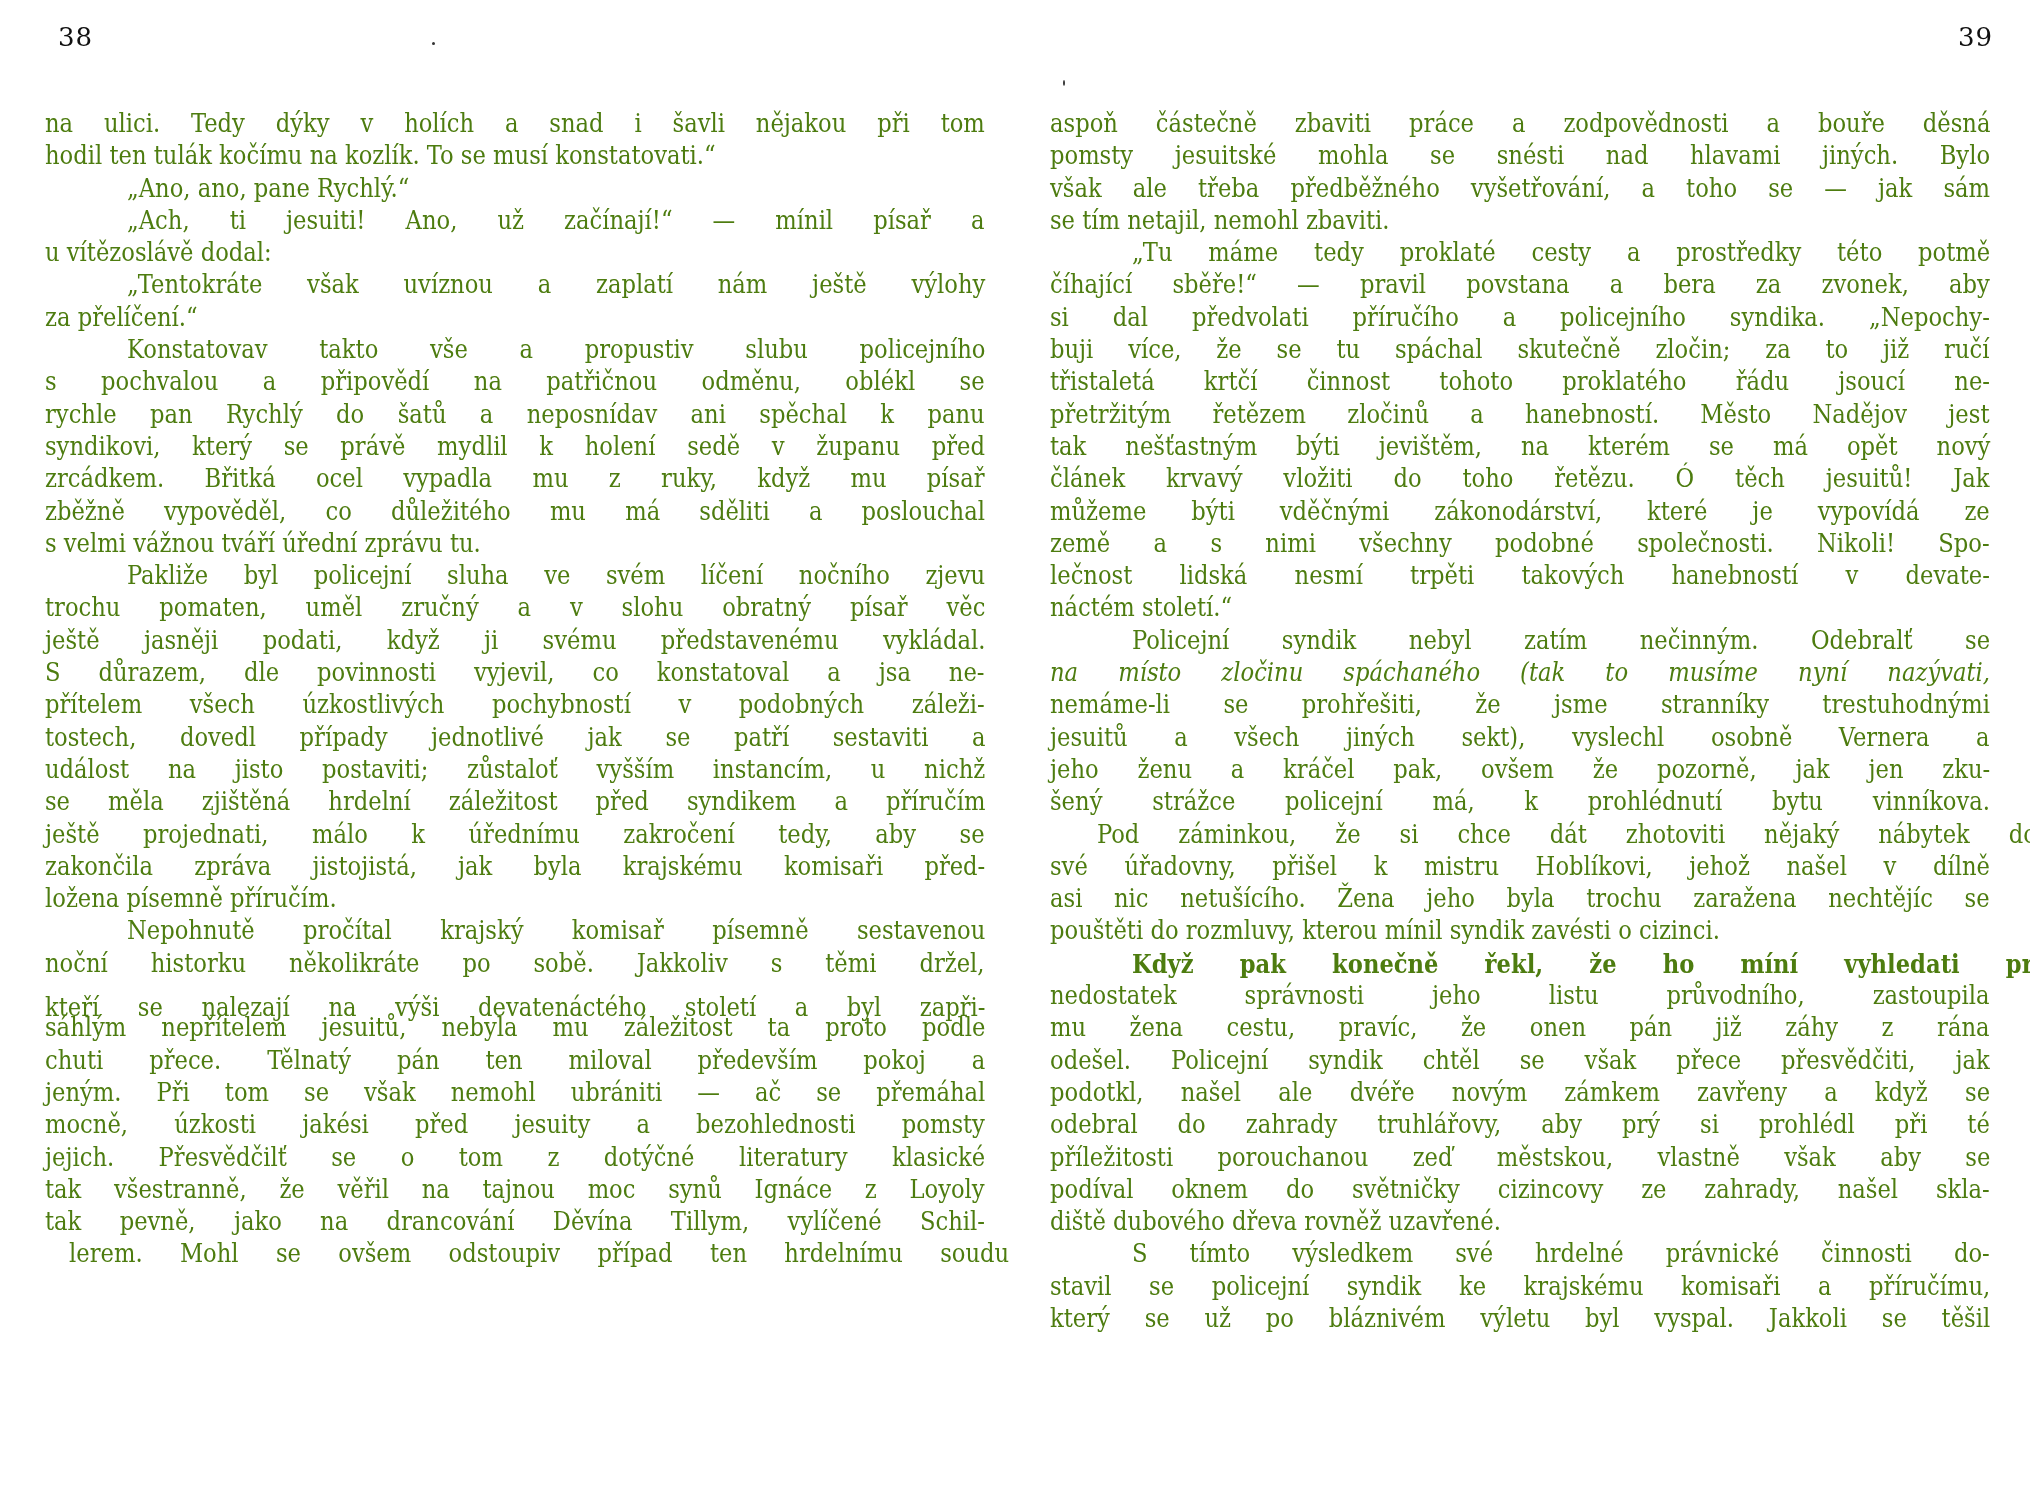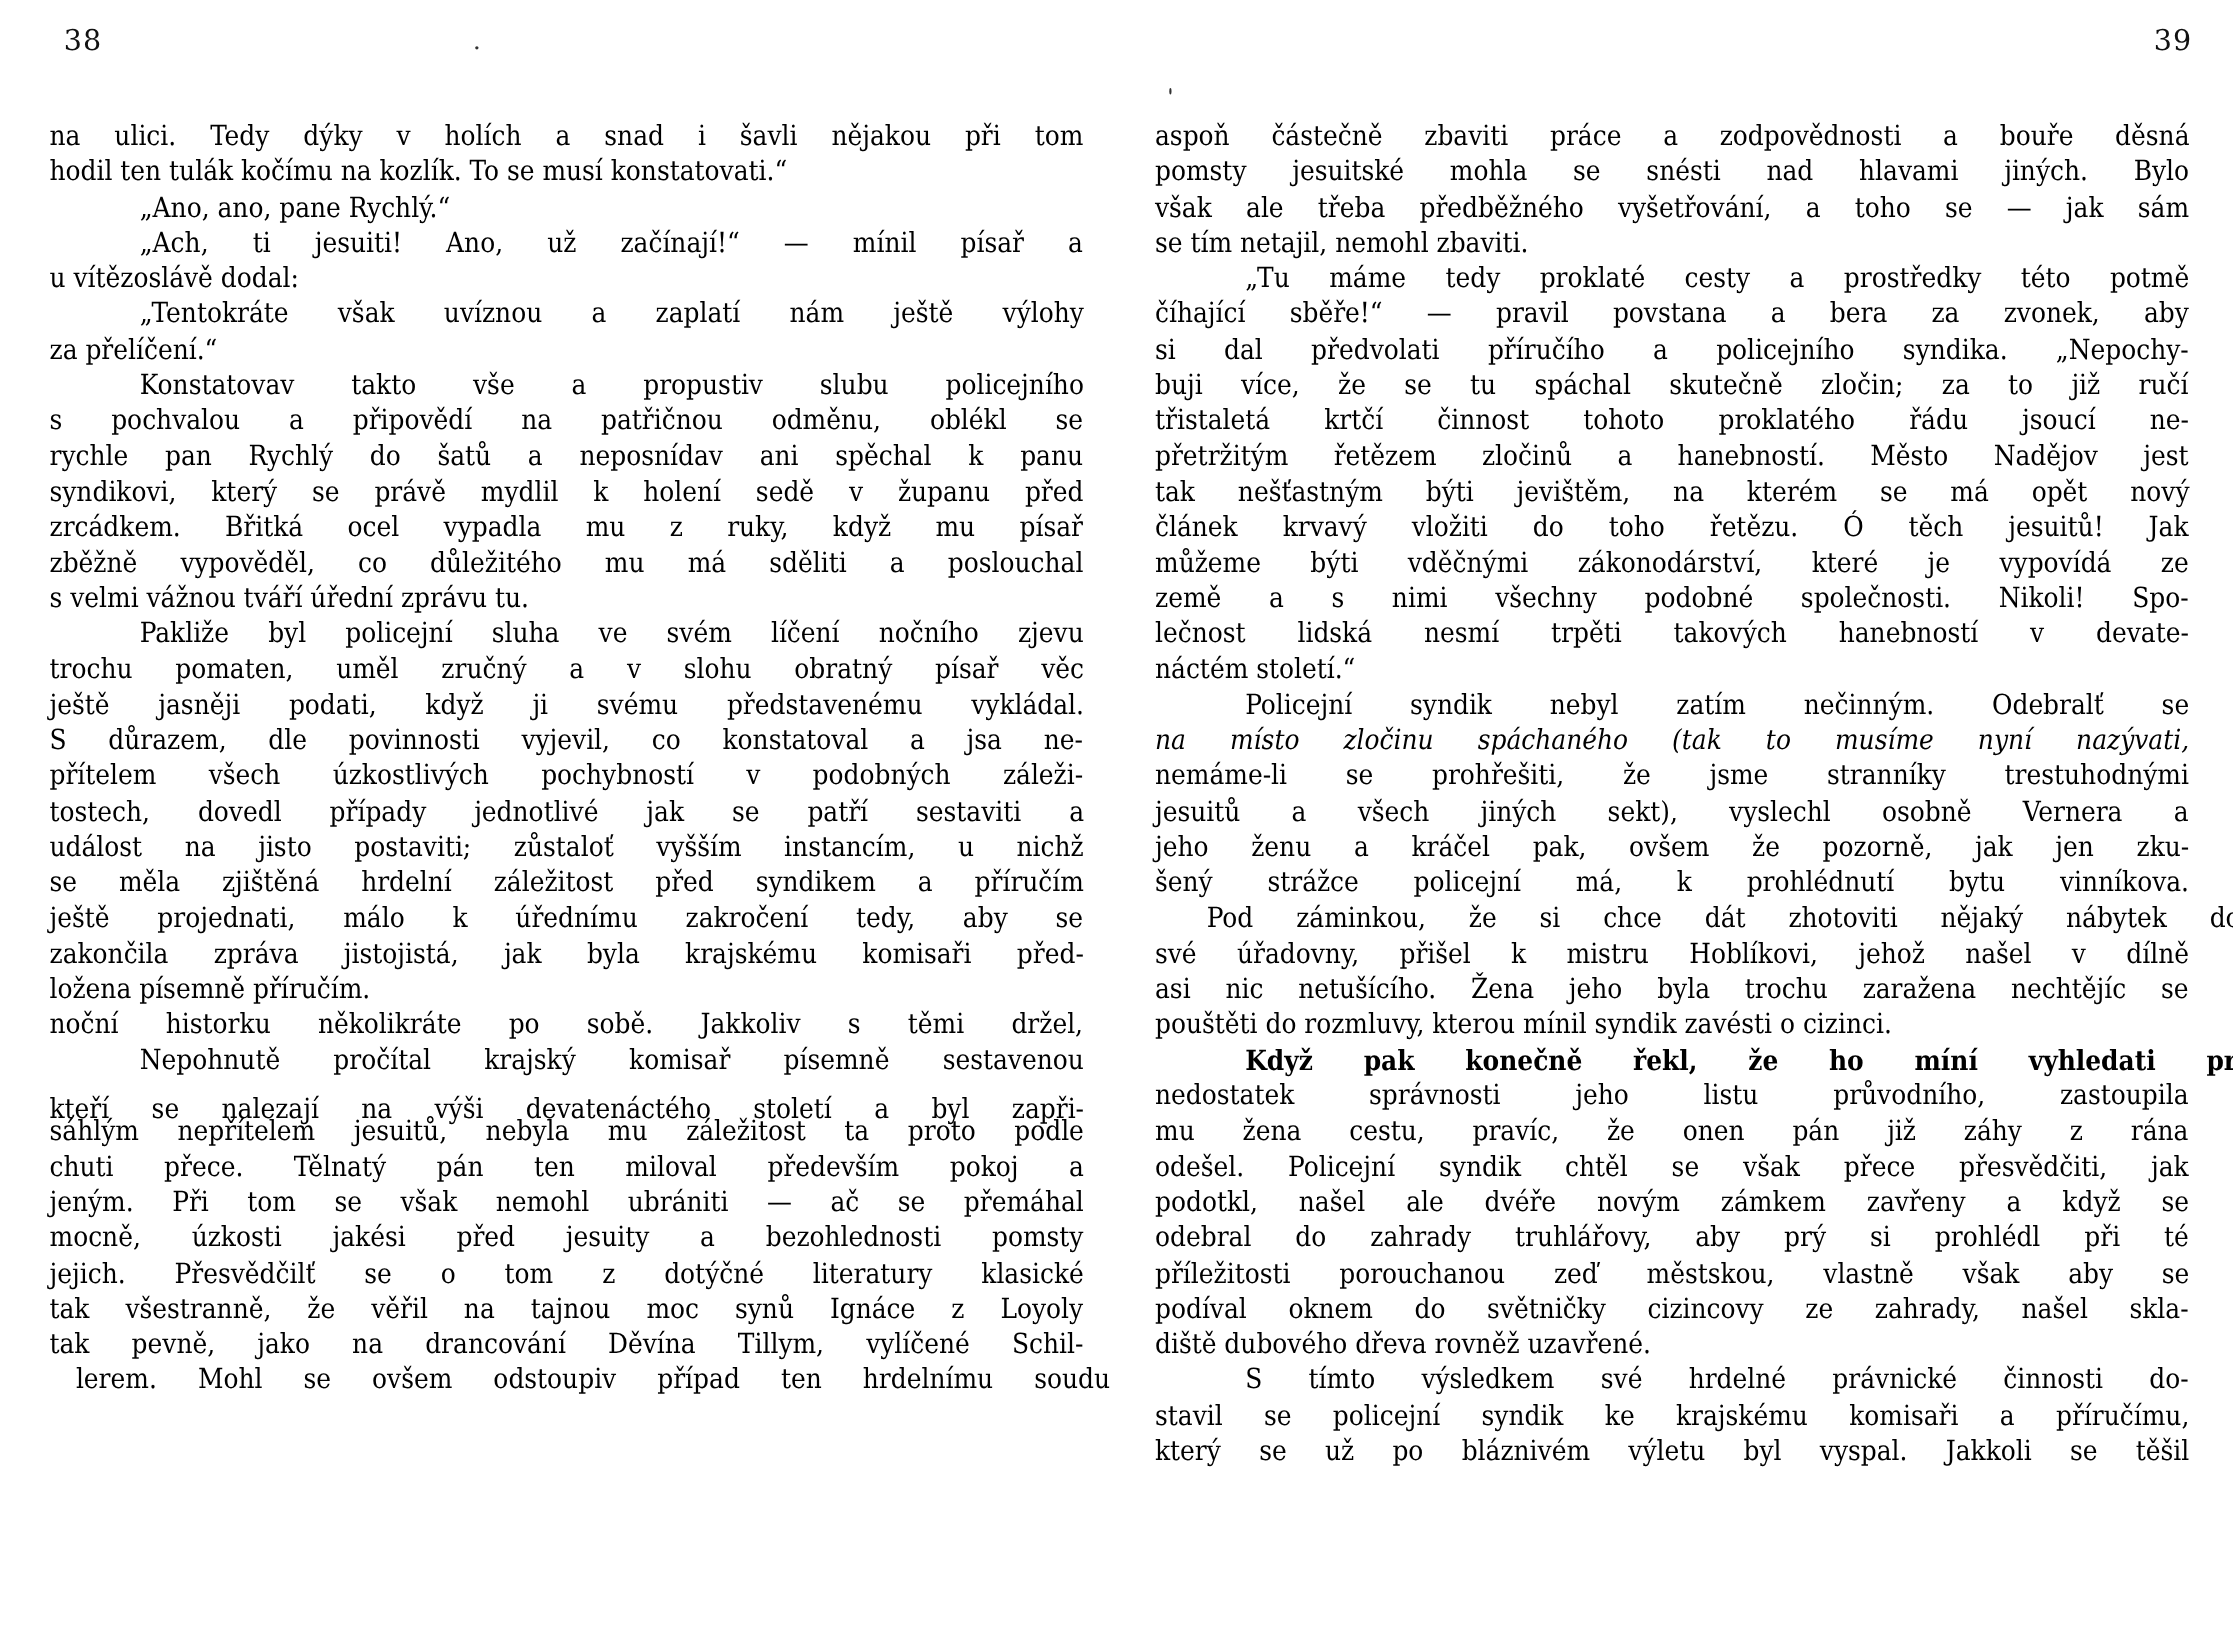--- a/index.html
+++ b/index.html
@@ -5,21 +5,21 @@
   html, body { margin: 0; padding: 0; background: #ffffff; }
   body { width: 2030px; height: 1500px; position: relative; overflow: hidden; }
   .page-num {
     position: absolute; top: 22px;
     font-family: "DejaVu Serif", "Liberation Serif", serif;
     font-size: 26px; color: #111; letter-spacing: 1px;
   }
   .column {
     position: absolute; top: 108px; width: 940px;
     font-family: "DejaVu Serif", "Liberation Serif", serif;
-    font-size: 25.2px; line-height: 32.3px; color: #000000;
+    font-size: 25.2px; line-height: 32.3px; color: #4d7c0f;
     font-stretch: condensed;
   }
   .line {
     display: block; white-space: nowrap; text-align: justify;
     text-align-last: justify; height: 32.3px; overflow: visible;
     transform-origin: left center;
   }
   .line.last { text-align-last: left; }
   .line.indent { padding-left: 82px; box-sizing: border-box; }
   .speck { position: absolute; width: 3px; height: 3px; background: #333; border-radius: 50%; }
@@ -49,22 +49,22 @@
       <div class="line"><span style="white-space: nowrap; display: inline-block; word-spacing: 31.6667px;">trochu pomaten, uměl zručný a v slohu obratný písař věc</span></div>
       <div class="line"><span style="white-space: nowrap; display: inline-block; word-spacing: 37.1429px;">ještě jasněji podati, když ji svému představenému vykládal.</span></div>
       <div class="line"><span style="white-space: nowrap; display: inline-block; word-spacing: 30.7778px;">S důrazem, dle povinnosti vyjevil, co konstatoval a jsa ne-</span></div>
       <div class="line"><span style="white-space: nowrap; display: inline-block; word-spacing: 40.3333px;">přítelem všech úzkostlivých pochybností v podobných záleži-</span></div>
       <div class="line"><span style="white-space: nowrap; display: inline-block; word-spacing: 36.375px;">tostech, dovedl případy jednotlivé jak se patří sestaviti a</span></div>
       <div class="line"><span style="white-space: nowrap; display: inline-block; word-spacing: 31.5px;">událost na jisto postaviti; zůstaloť vyšším instancím, u nichž</span></div>
       <div class="line"><span style="white-space: nowrap; display: inline-block; word-spacing: 30.875px;">se měla zjištěná hrdelní záležitost před syndikem a příručím</span></div>
       <div class="line"><span style="white-space: nowrap; display: inline-block; word-spacing: 36.25px;">ještě projednati, málo k úřednímu zakročení tedy, aby se</span></div>
       <div class="line"><span style="white-space: nowrap; display: inline-block; word-spacing: 34px;">zakončila zpráva jistojistá, jak byla krajskému komisaři před-</span></div>
       <div class="line last"><span style="white-space: nowrap; display: inline-block;">ložena písemně příručím.</span></div>
+      <div class="line indent"><span style="white-space: nowrap; display: inline-block; word-spacing: 41.2px;">Nepohnutě pročítal krajský komisař písemně sestavenou</span></div>
       <div class="line"><span style="white-space: nowrap; display: inline-block; word-spacing: 35.75px;">noční historku několikráte po sobě. Jakkoliv s těmi držel,</span></div>
-      <div class="line indent"><span style="white-space: nowrap; display: inline-block; word-spacing: 41.2px;">Nepohnutě pročítal krajský komisař písemně sestavenou</span></div>
       <div class="line"><span style="white-space: nowrap; display: inline-block; word-spacing: 31.3333px; margin-top: 12px;">kteří se nalezají na výši devatenáctého století a byl zapři-</span></div>
       <div class="line"><span style="white-space: nowrap; display: inline-block; word-spacing: 27.875px;">sáhlým nepřítelem jesuitů, nebyla mu záležitost ta proto podle</span></div>
       <div class="line"><span style="white-space: nowrap; display: inline-block; word-spacing: 38.75px;">chuti přece. Tělnatý pán ten miloval především pokoj a</span></div>
       <div class="line"><span style="white-space: nowrap; display: inline-block; word-spacing: 27.8px;">jeným. Při tom se však nemohl ubrániti — ač se přemáhal</span></div>
       <div class="line"><span style="white-space: nowrap; display: inline-block; word-spacing: 39px;">mocně, úzkosti jakési před jesuity a bezohlednosti pomsty</span></div>
       <div class="line"><span style="white-space: nowrap; display: inline-block; word-spacing: 37.25px;">jejich. Přesvědčilť se o tom z dotýčné literatury klasické</span></div>
       <div class="line"><span style="white-space: nowrap; display: inline-block; word-spacing: 25.5px;">tak všestranně, že věřil na tajnou moc synů Ignáce z Loyoly</span></div>
       <div class="line"><span style="white-space: nowrap; display: inline-block; word-spacing: 31.125px;">tak pevně, jako na drancování Děvína Tillym, vylíčené Schil-</span></div>
       <div class="line"><span style="white-space: nowrap; display: inline-block; word-spacing: 30.125px; margin-left: 24px;">lerem. Mohl se ovšem odstoupiv případ ten hrdelnímu soudu</span></div>
     </div>

